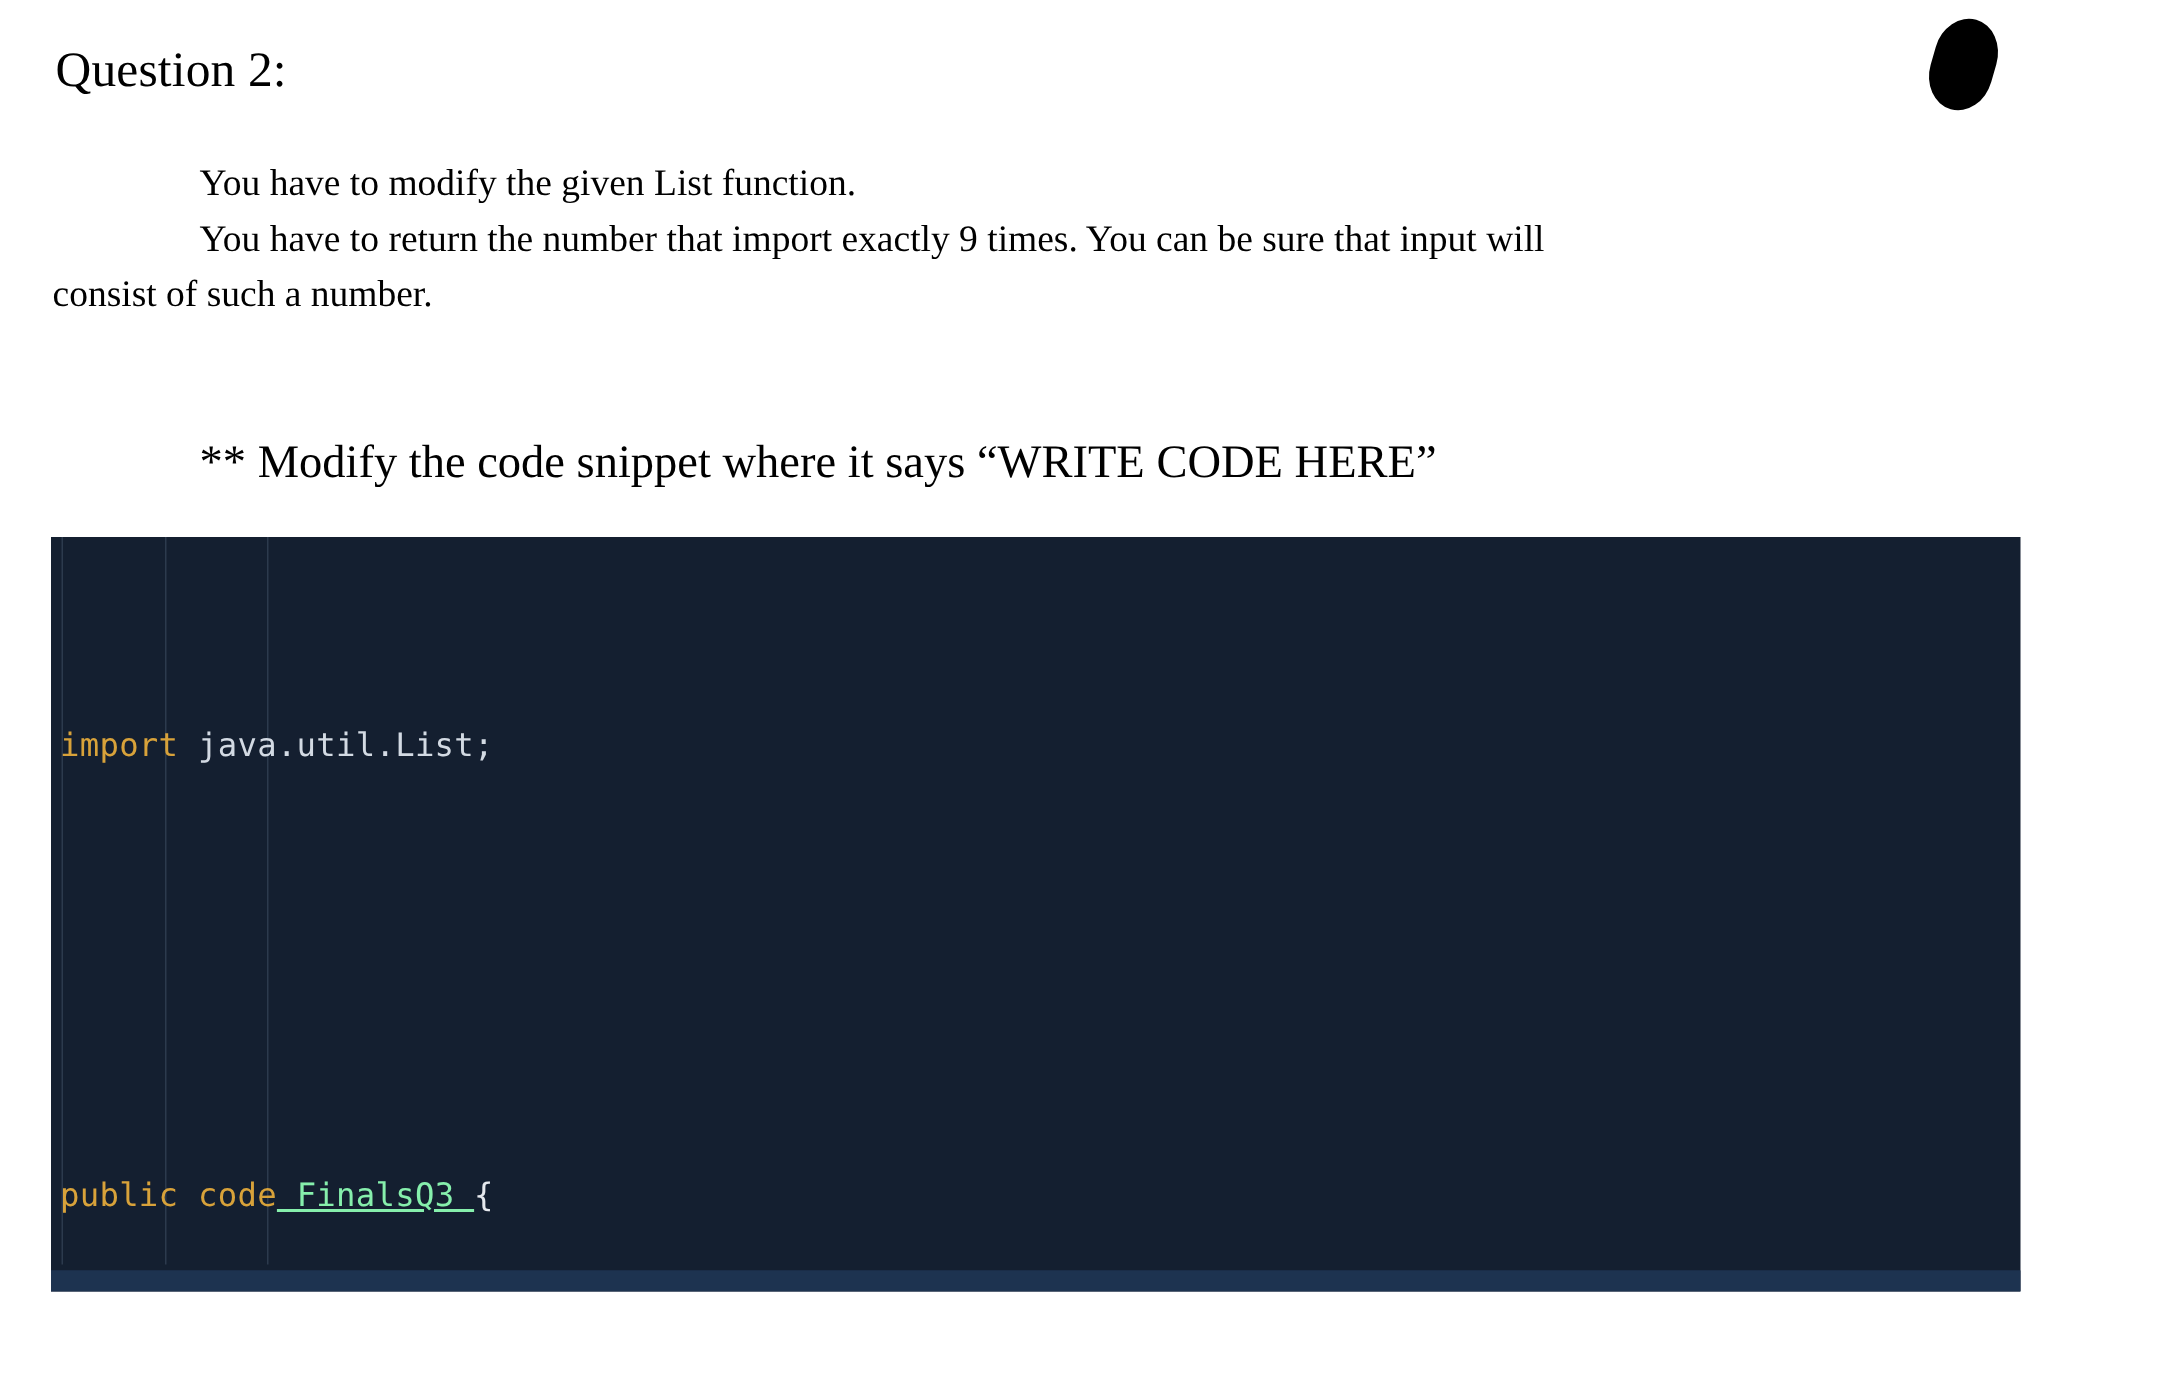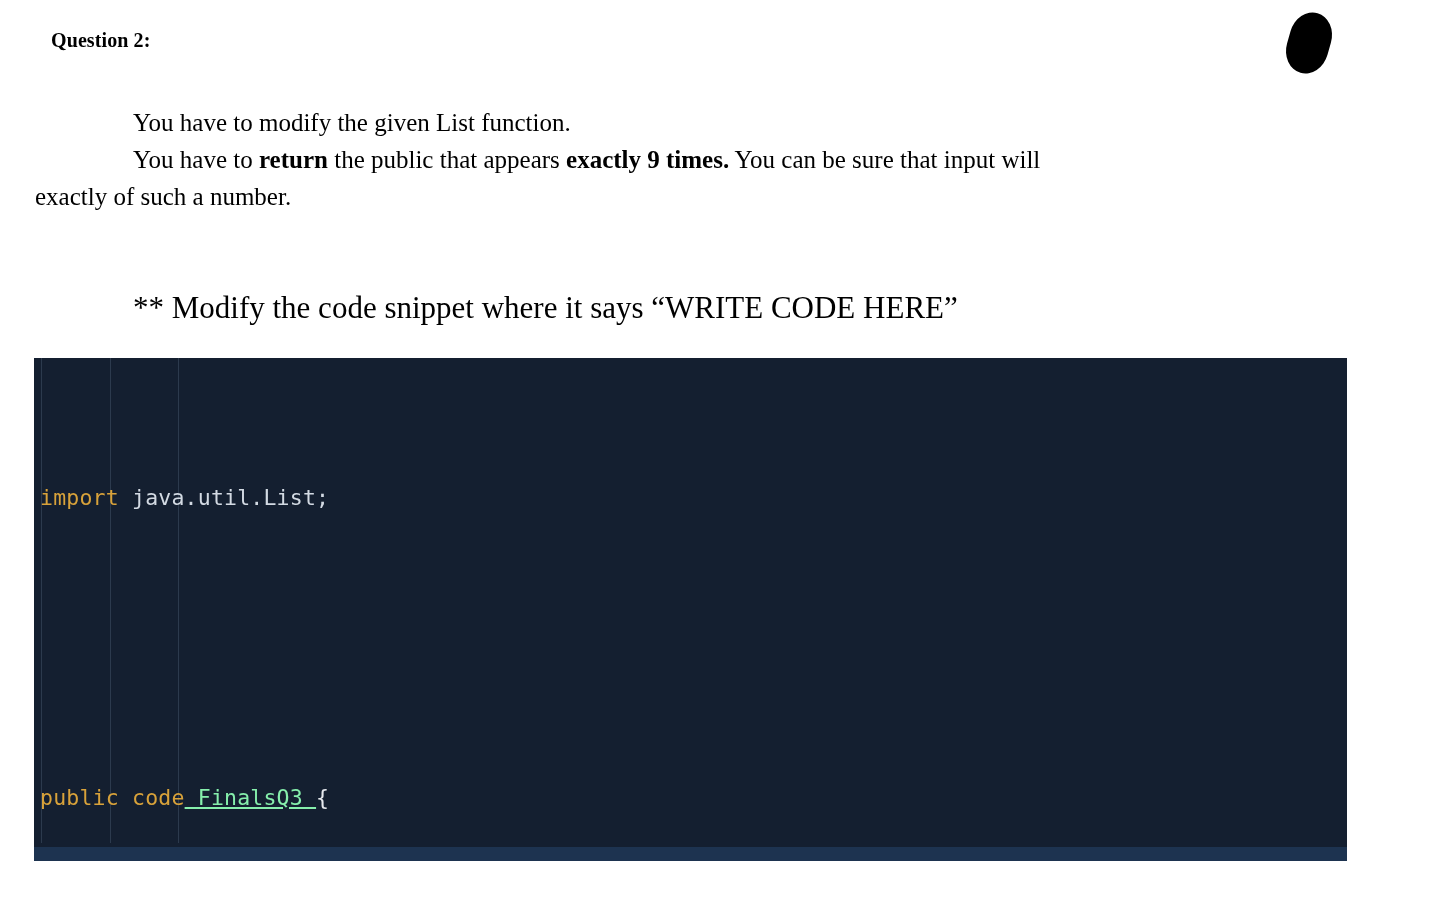--- a/index.html
+++ b/index.html
@@ -32,23 +32,23 @@
   
   .doc {
     position: absolute;
     top: 0;
     left: 0;
     width: 1440px;
   }
   .q-title {
     position: absolute;
     top: 29px;
-    left: 51px;
-    font-size: 20px;
-    font-weight: bold;
+    left: 37px;
+    font-size: 33px;
+    font-weight: normal;
     letter-spacing: 0.1px;
   }
   .para-block {
     position: absolute;
     top: 104px;
     left: 35px;
     width: 1340px;
     font-size: 25px;
     line-height: 37px;
   }
@@ -59,21 +59,21 @@
     padding-left: 98px;
   }
   .note-line {
     position: absolute;
     top: 291px;
     left: 133px;
     font-size: 31px;
     line-height: 34px;
     white-space: nowrap;
   }
-  b { font-weight: bold; }
+  b { font-weight: normal; }
 
   
   .code-block {
     position: absolute;
     top: 358px;
     left: 34px;
     width: 1313px;
     height: 503px;
     background: #141f30;
     overflow: hidden;
@@ -133,22 +133,22 @@
 </style>
 </head>
 <body>
 
 <div class="doc">
 
   <div class="q-title">Question 2:</div>
 
   <div class="para-block">
     <div class="para-line indent-1">You have to modify the given List function.</div>
-    <div class="para-line indent-1"><span>You have to </span><b>return</b><span> the public that appears </span><b>exactly 9 times.</b><span> You can be sure that input will</span></div>
-    <div class="para-line">exactly of such a number.</div>
+    <div class="para-line indent-1"><span>You have to </span><b>return</b><span> the number that import </span><b>exactly 9 times.</b><span> You can be sure that input will</span></div>
+    <div class="para-line">consist of such a number.</div>
   </div>
 
   <div class="note-line">** Modify the code snippet where it says “WRITE CODE HERE”</div>
 </div>
 
 <div class="redaction-blob"></div>
 
 <div class="code-block">
   <div class="code-surface">
 

